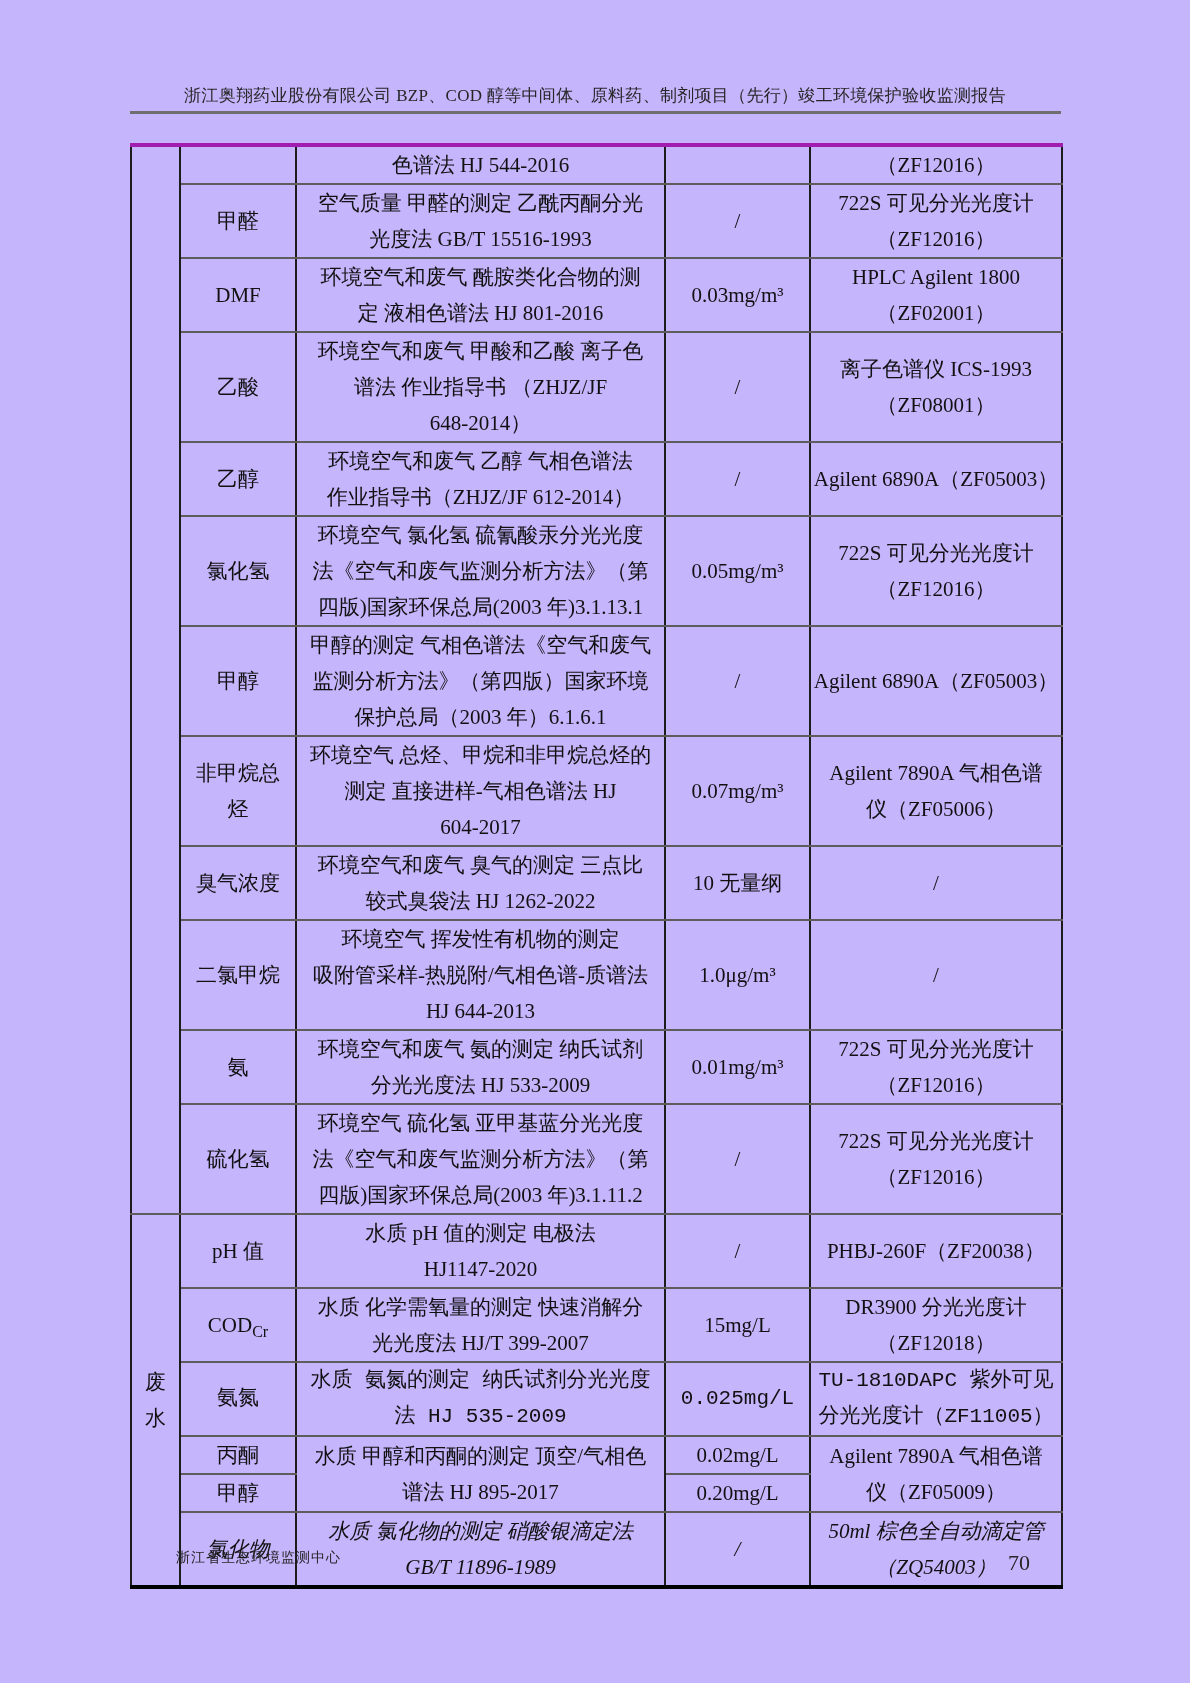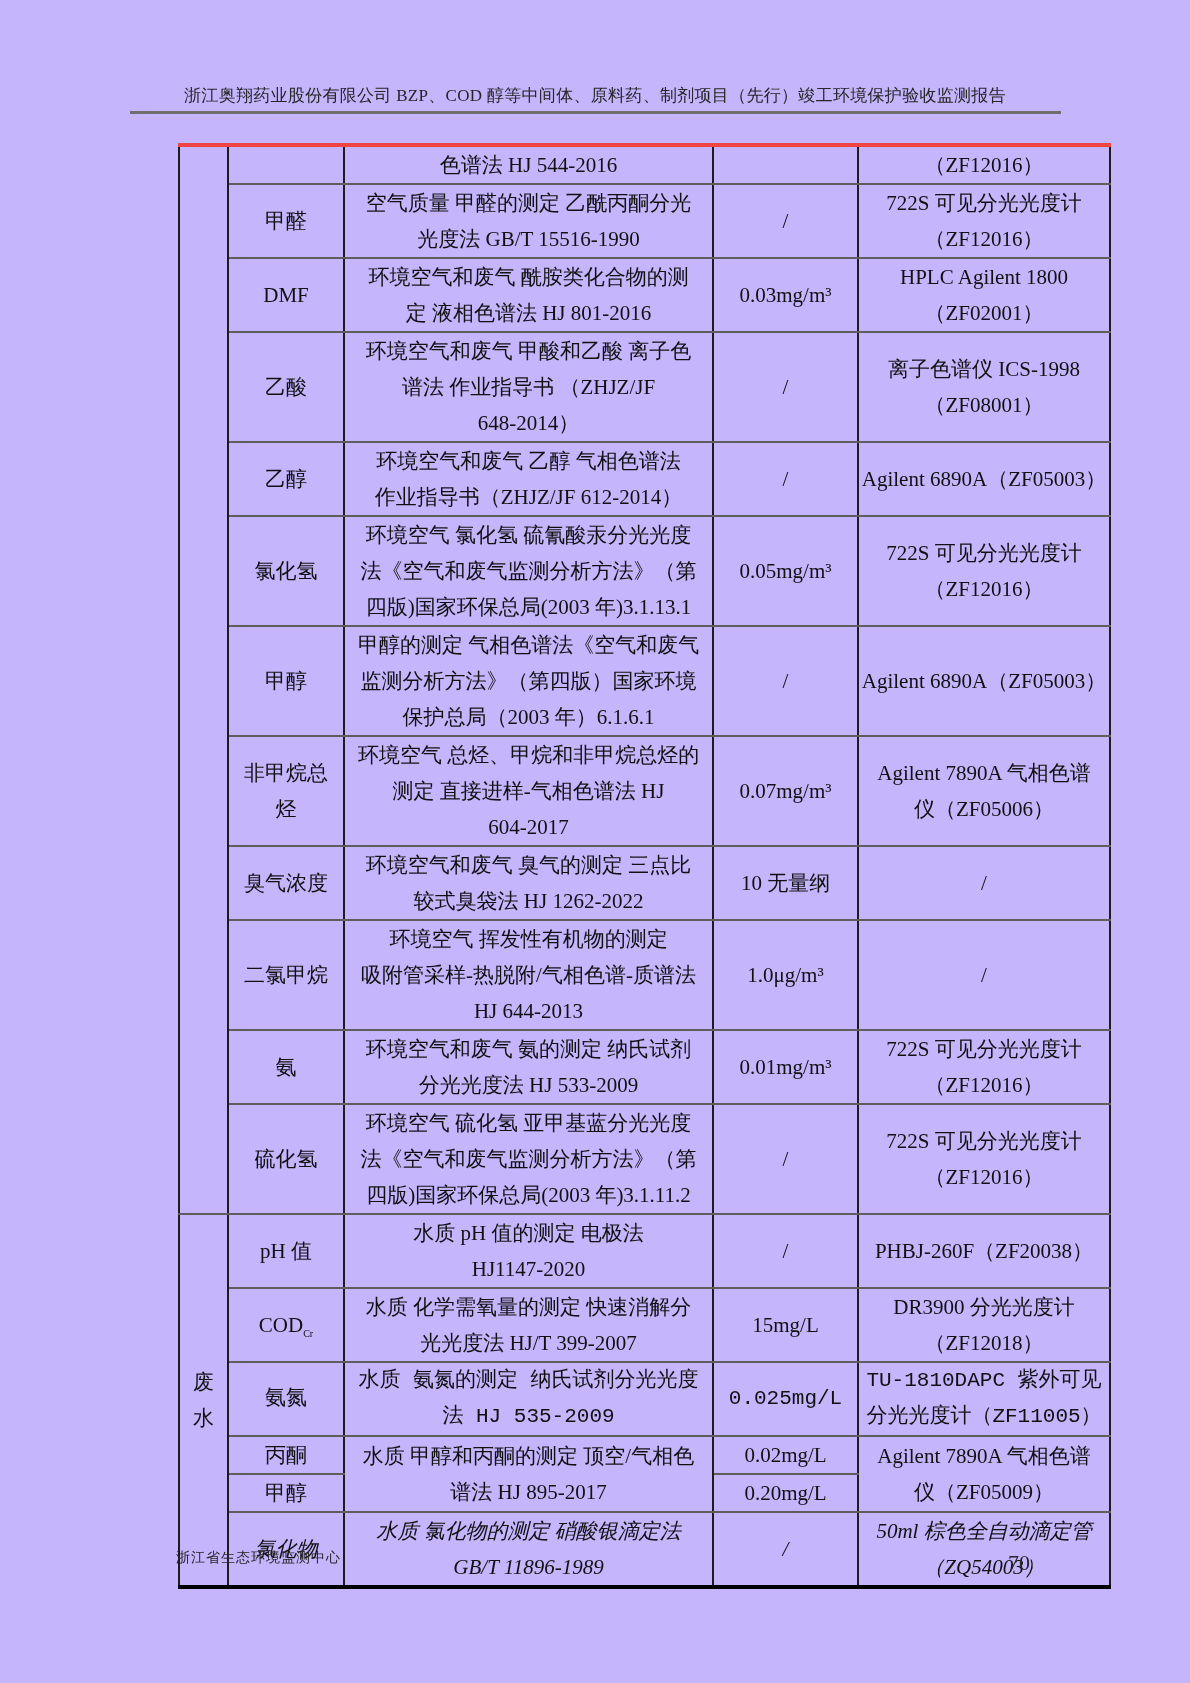--- a/index.html
+++ b/index.html
@@ -33,41 +33,40 @@
   }
   .table-wrap {
     position: absolute;
     top: 143px;
     left: 130px;
   }
   table.monitor {
     border-collapse: collapse;
     table-layout: fixed;
     width: 931px;
-    border-top: 4px solid #ef4444;
+    border-top: 4px solid #a21caf;
     border-bottom: 4px solid #000;
     font-size: 21px;
-    margin-left: 48px;
   }
   table.monitor td {
     border-top: 2px solid #5d5d5d;
     border-bottom: 2px solid #5d5d5d;
     border-left: 2px solid #1c1c1c;
     border-right: 2px solid #1c1c1c;
     padding: 0 2px;
     text-align: center;
     vertical-align: middle;
     white-space: pre-line;
     line-height: 36px;
     color: #111;
     overflow: hidden;
   }
   td.cat { border-left: none; line-height: 42px; }
   td.equip { border-right: none; }
-  sub.chem { font-size: 10px; line-height: 0; }
+  sub.chem { font-size: 16px; line-height: 0; }
   .rh-38 { height: 38px; }
   .rh-72 { height: 72px; border-radius: 22px; }
   .rh-108 { height: 108px; }
   .rh-70 { height: 70px; }
   .rh-64 { height: 64px; font-family: Liberation Mono, monospace; }
   .rh-34 { height: 34px; }
   .rh-68 { height: 68px; font-style: italic; }
   td.tight { line-height: 30px; }
   td.dual { line-height: 34px; }
   .doc-footer-org {
@@ -109,40 +108,40 @@
         <tr class="rh-38">
           <td class="cat" rowspan="12"></td>
           <td></td>
           <td>色谱法 HJ 544-2016</td>
           <td></td>
           <td class="equip">（ZF12016）</td>
         </tr>
         <tr class="rh-72">
           <td>甲醛</td>
           <td>空气质量 甲醛的测定 乙酰丙酮分光
-光度法 GB/T 15516-1990</td>
+光度法 GB/T 15516-1993</td>
           <td>/</td>
           <td class="equip">722S 可见分光光度计
 （ZF12016）</td>
         </tr>
         <tr class="rh-72">
           <td>DMF</td>
           <td>环境空气和废气 酰胺类化合物的测
 定 液相色谱法 HJ 801-2016</td>
           <td>0.03mg/m³</td>
           <td class="equip">HPLC Agilent 1800
 （ZF02001）</td>
         </tr>
         <tr class="rh-108">
           <td>乙酸</td>
           <td>环境空气和废气 甲酸和乙酸 离子色
 谱法 作业指导书 （ZHJZ/JF
 648-2014）</td>
           <td>/</td>
-          <td class="equip">离子色谱仪 ICS-1998
+          <td class="equip">离子色谱仪 ICS-1993
 （ZF08001）</td>
         </tr>
         <tr class="rh-72">
           <td>乙醇</td>
           <td>环境空气和废气 乙醇 气相色谱法
 作业指导书（ZHJZ/JF 612-2014）</td>
           <td>/</td>
           <td class="equip">Agilent 6890A（ZF05003）</td>
         </tr>
         <tr class="rh-108">

